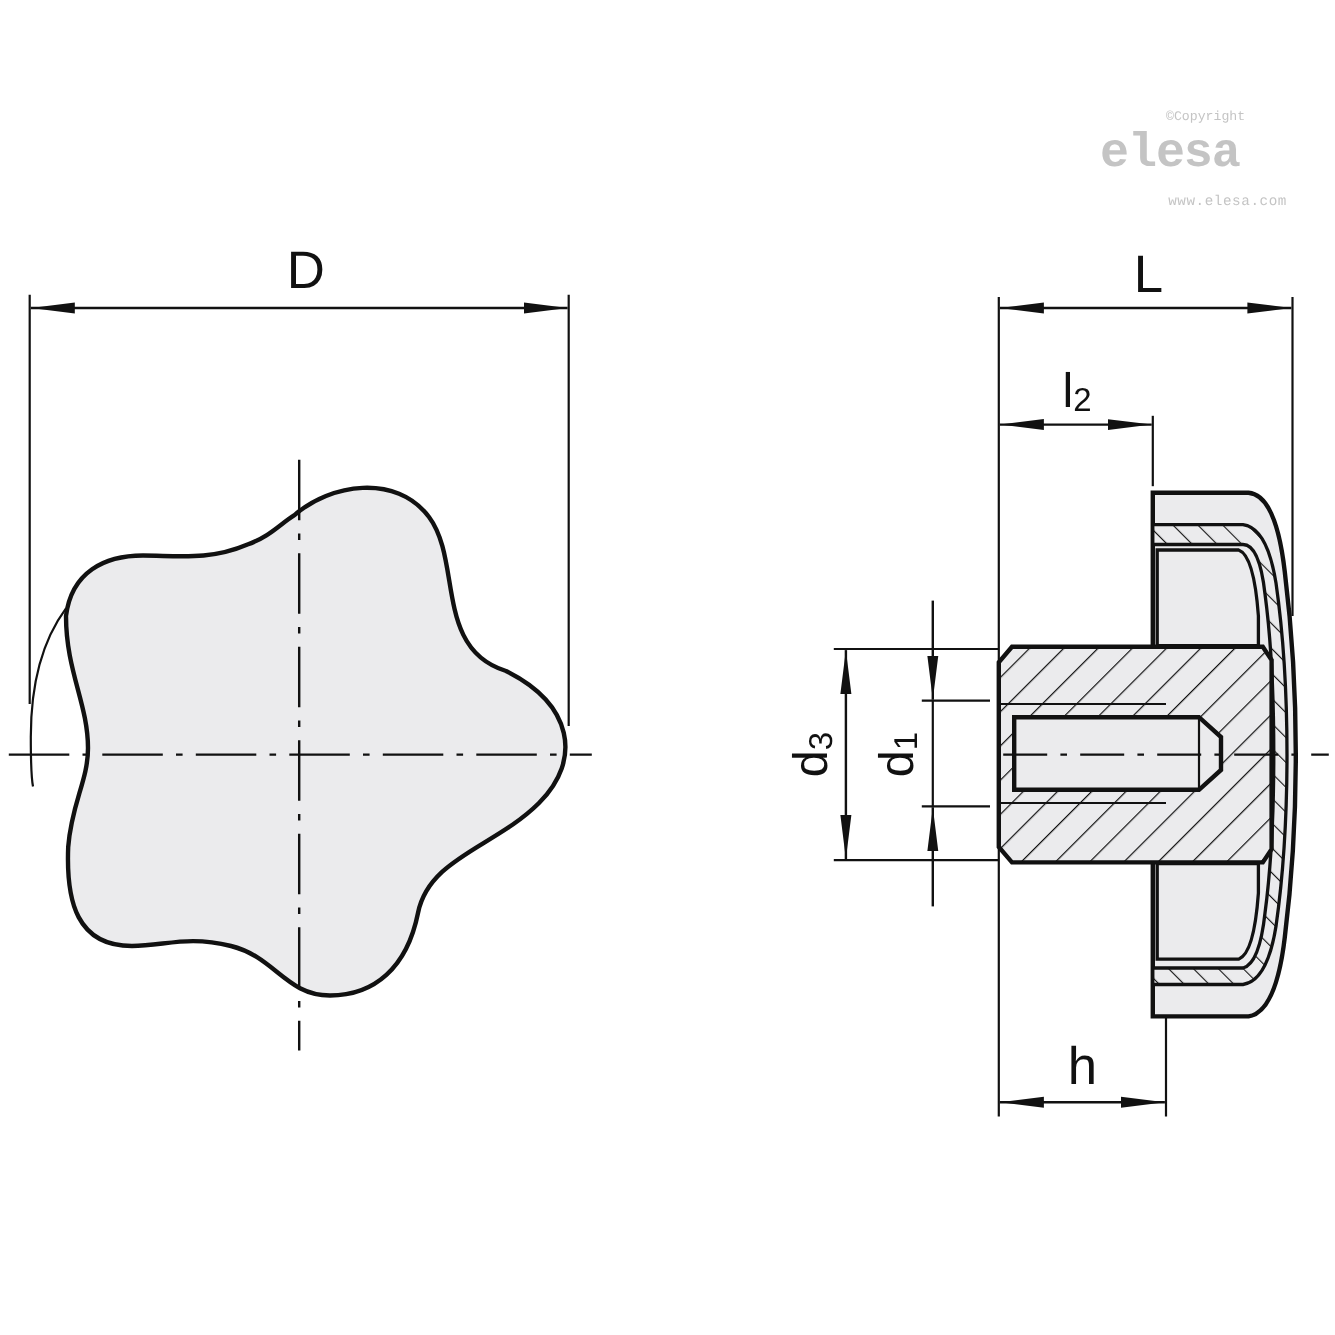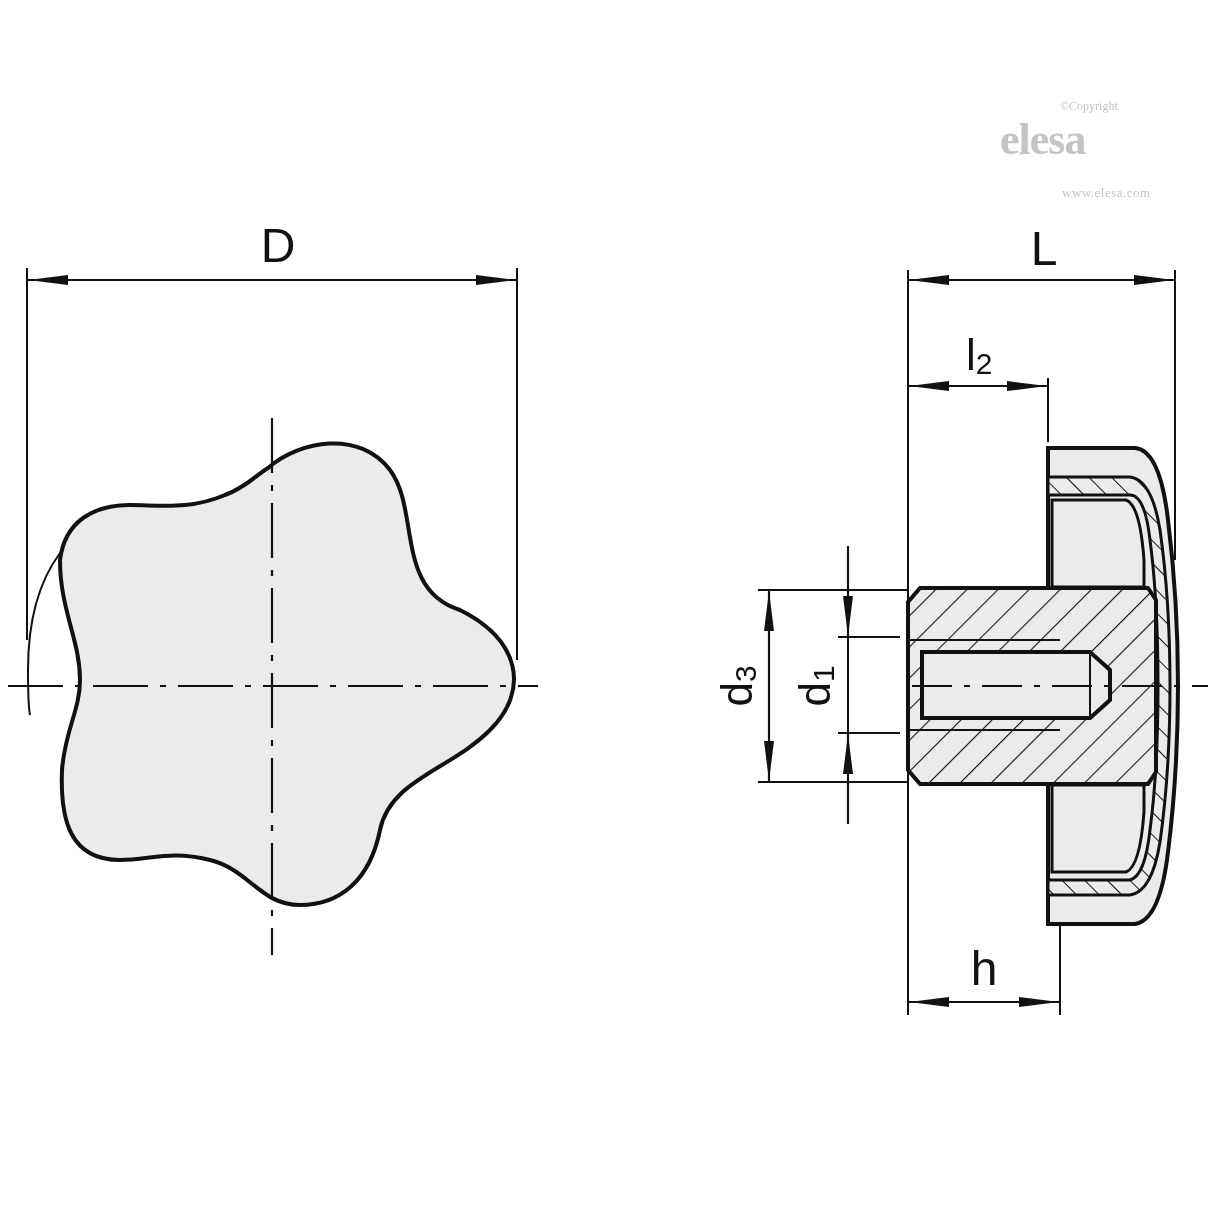--- a/index.html
+++ b/index.html
@@ -1,22 +1,22 @@
 <!DOCTYPE html>
 <html><head>
 <meta charset="utf-8">
 <style>
   html, body { margin: 0; padding: 0; background: #ffffff; }
   body { width: 1214px; height: 1214px; position: relative; overflow: hidden; font-family: "Liberation Sans", sans-serif; }
   #drawing { position: absolute; left: 0; top: 0; }
   .lbl { font-family: "Liberation Sans", sans-serif; fill: #111; }
-  .wm { position: absolute; color: #c4c4c4; font-family: Liberation Serif, serif; text-align: left; }
+  .wm { position: absolute; color: #c4c4c4; font-family: Liberation Mono, monospace; text-align: left; }
   .wm-copy { left: 1060px; top: 99px; font-size: 12px; }
   .wm-logo { left: 1000px; top: 118px; font-size: 44px; font-weight: bold; letter-spacing: -1px; line-height: 44px; }
-  .wm-url { left: 1062px; top: 185px; font-size: 13px; letter-spacing: 0.5px; }
+  .wm-url { left: 1062px; top: 175px; font-size: 13px; letter-spacing: 0.5px; }
 </style>
 </head>
 <body>
 
 <div class="wm wm-copy">©Copyright</div>
 <div class="wm wm-logo">elesa</div>
 <div class="wm wm-url">www.elesa.com</div>
 
 <svg id="drawing" width="1214" height="1214" viewBox="0 0 1214 1214">
   <defs>

